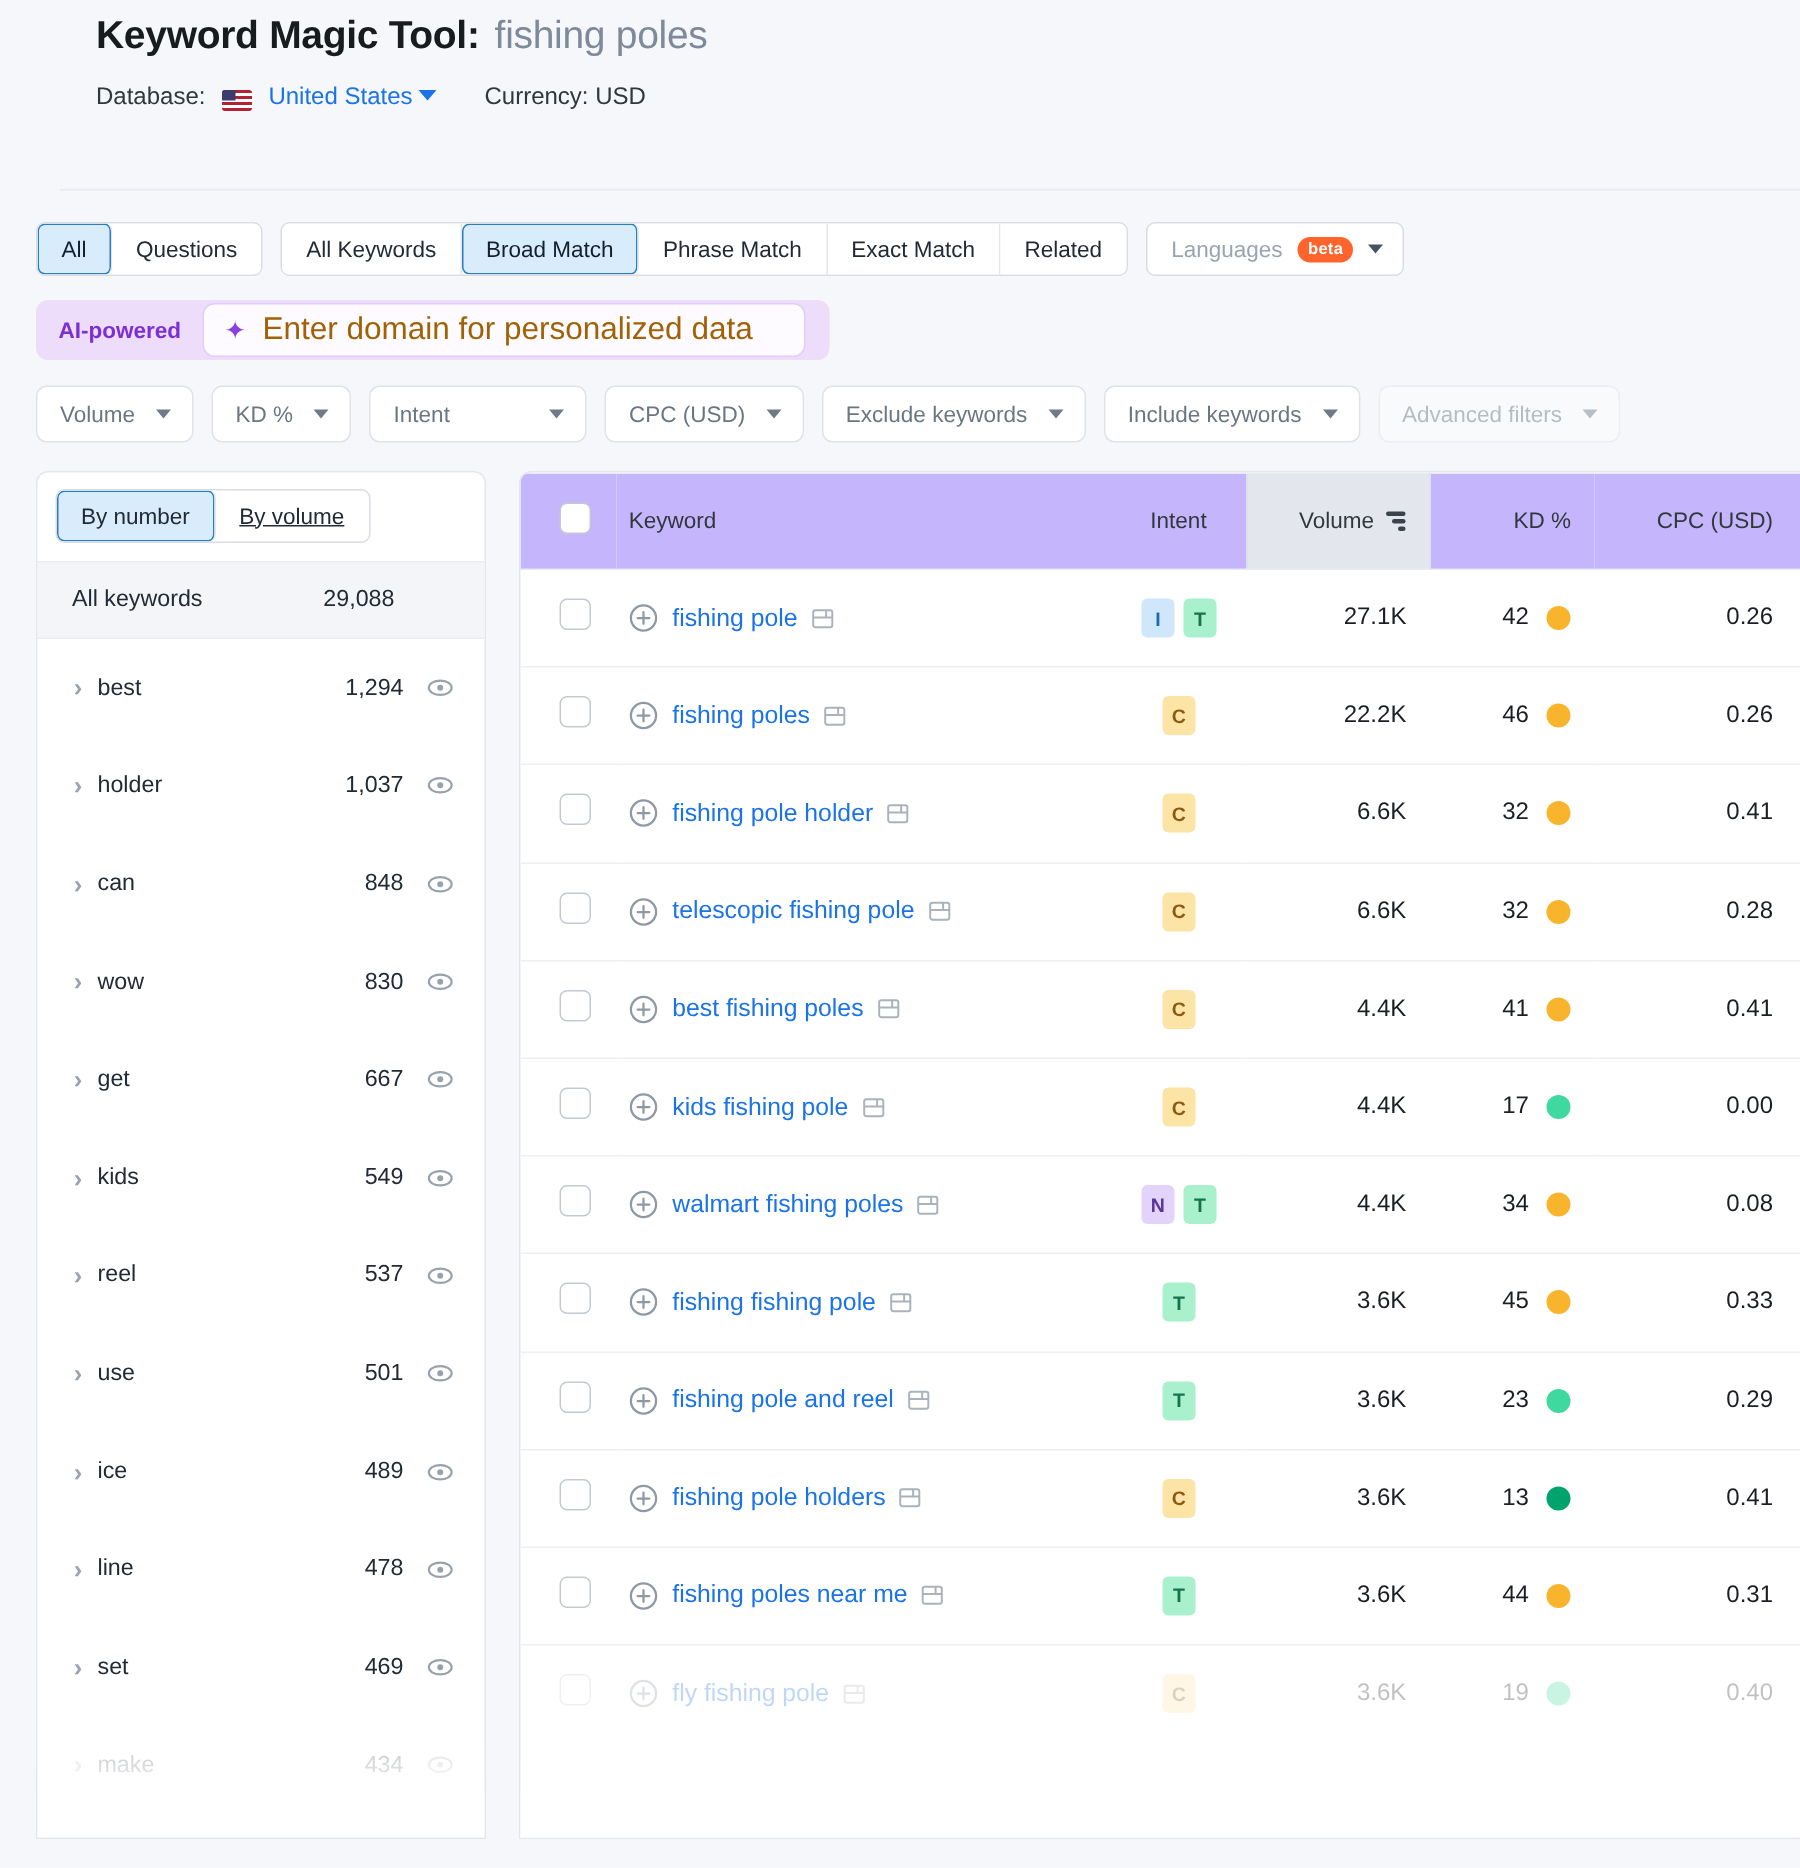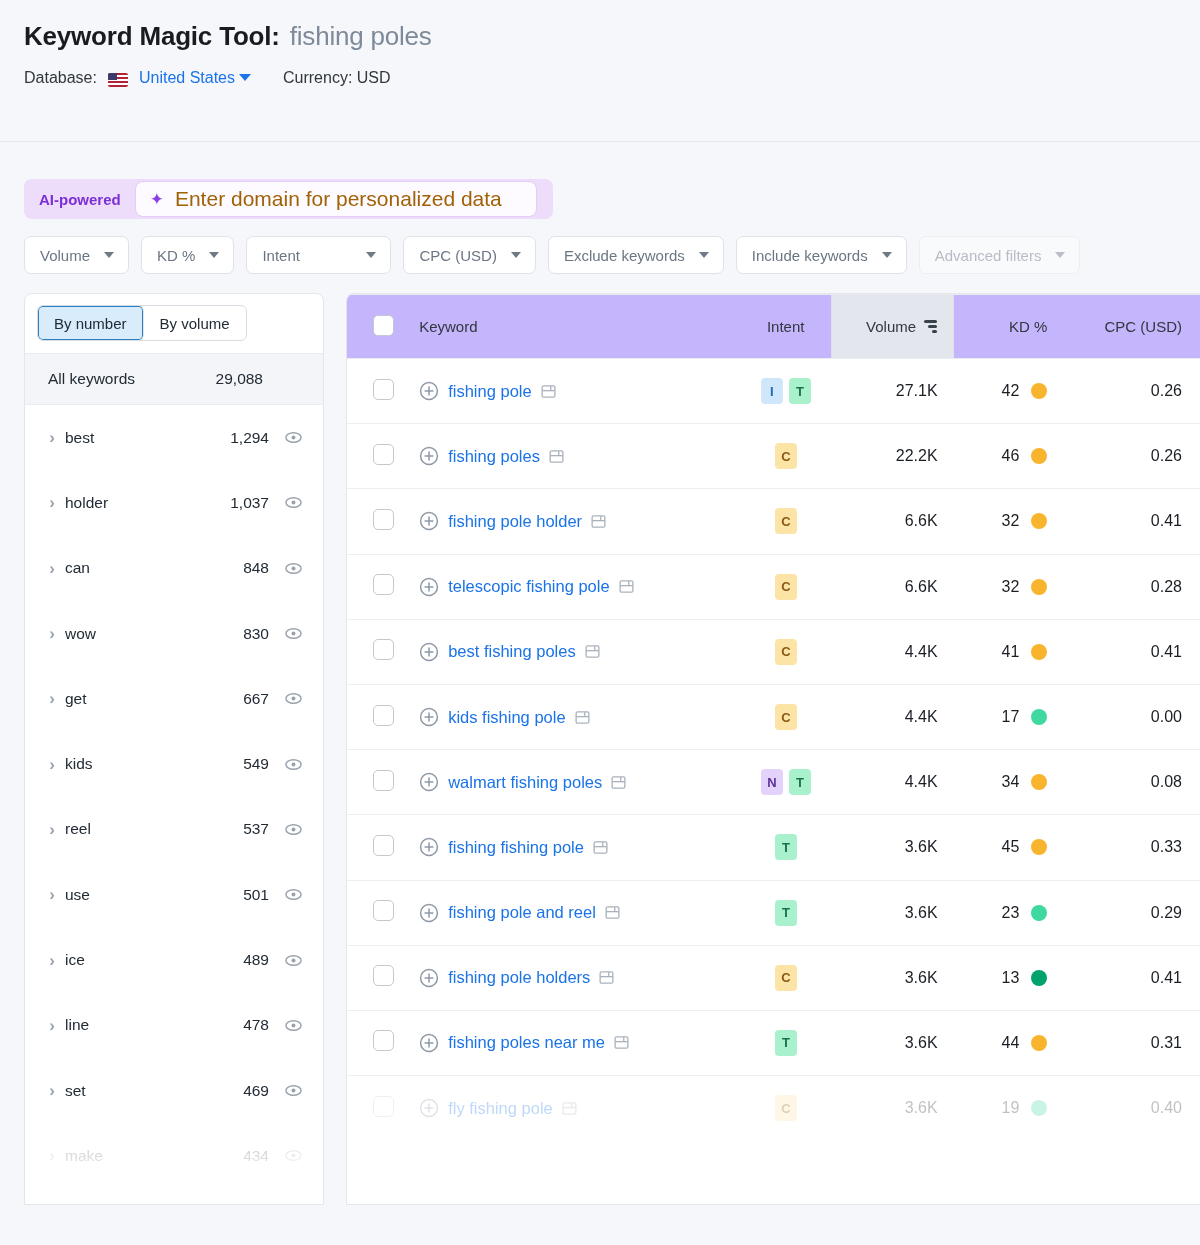--- a/index.html
+++ b/index.html
@@ -6,24 +6,25 @@
   html, body {
     width: 1200px; height: 1245px;
     font-family: "Liberation Sans", sans-serif;
     background: #f5f7fa;
     overflow: hidden;
     -webkit-font-smoothing: antialiased;
   }
 
   
   .page-header {
-    height: 142px;
+    height: 127px;
     background: #f5f7fa;
     border-bottom: 1px solid #e5e8ed;
-    padding: 21px 24px 0 24px;
+    padding: 8px 24px 0 24px;
+    margin-left: 40px;
   }
   .title-row {
     display: flex; align-items: baseline; gap: 10px;
     font-size: 26px; font-weight: bold; color: #191c1f;
     letter-spacing: -0.2px;
   }
   .title-query { font-weight: normal; color: #7e8a9a; }
   .meta-row {
     display: flex; align-items: flex-end; gap: 10px;
     margin-top: 17px; font-size: 16px; color: #31373d;
@@ -133,21 +134,21 @@
   .side-toggle { padding: 11px 12px 12px 12px; display: flex; }
   .tgl-group {
     display: flex; border: 1px solid #d9dde3; border-radius: 6px;
     overflow: hidden; height: 36px; background: #fff;
   }
   .tgl {
     display: flex; align-items: center; justify-content: center;
     padding: 0 16px; font-size: 15px; color: #222b35; cursor: pointer;
     border-right: 1px solid #e2e6eb;
   }
-  .tgl:last-child { border-right: none; }
+  .tgl:last-child { border-right: none; text-decoration: underline; }
   .tgl.active {
     background: #d9ecfb; box-shadow: inset 0 0 0 1px #2b7fc1; border-radius: 5px;
   }
   .side-all {
     display: flex; align-items: center; justify-content: space-between;
     background: #f3f5f8; border-top: 1px solid #e9ecf0; border-bottom: 1px solid #e9ecf0;
     height: 52px; padding: 0 24px 0 23px; font-size: 15.5px; color: #222b35;
   }
   .side-all .num { padding-right: 36px; }
   .side-list { }
@@ -262,20 +263,38 @@
   <div class="meta-row">
     <span class="db-label">Database:</span>
     <span class="flag"></span>
     <span class="db-link"><span>United States</span><span class="chev-blue"></span></span>
     <span class="currency">Currency: USD</span>
   </div>
 </div>
 
 <div class="controls">
 
+  <div class="tabs-row">
+    <div class="btn-group">
+      <div class="gbtn active">All</div>
+      <div class="gbtn">Questions</div>
+    </div>
+    <div class="btn-group">
+      <div class="gbtn">All Keywords</div>
+      <div class="gbtn active">Broad Match</div>
+      <div class="gbtn">Phrase Match</div>
+      <div class="gbtn">Exact Match</div>
+      <div class="gbtn">Related</div>
+    </div>
+    <div class="lang-pill">
+      <span>Languages</span>
+      <span class="beta-badge">beta</span>
+      <span class="chev-dark"></span>
+    </div>
+  </div>
 
   <div class="ai-row">
     <div class="ai-wrap">
       <span class="ai-label">AI-powered</span>
       <div class="ai-input">
         <span class="spark">✦</span>
         <span class="ai-placeholder">Enter domain for personalized data</span>
       </div>
     </div>
   </div>

